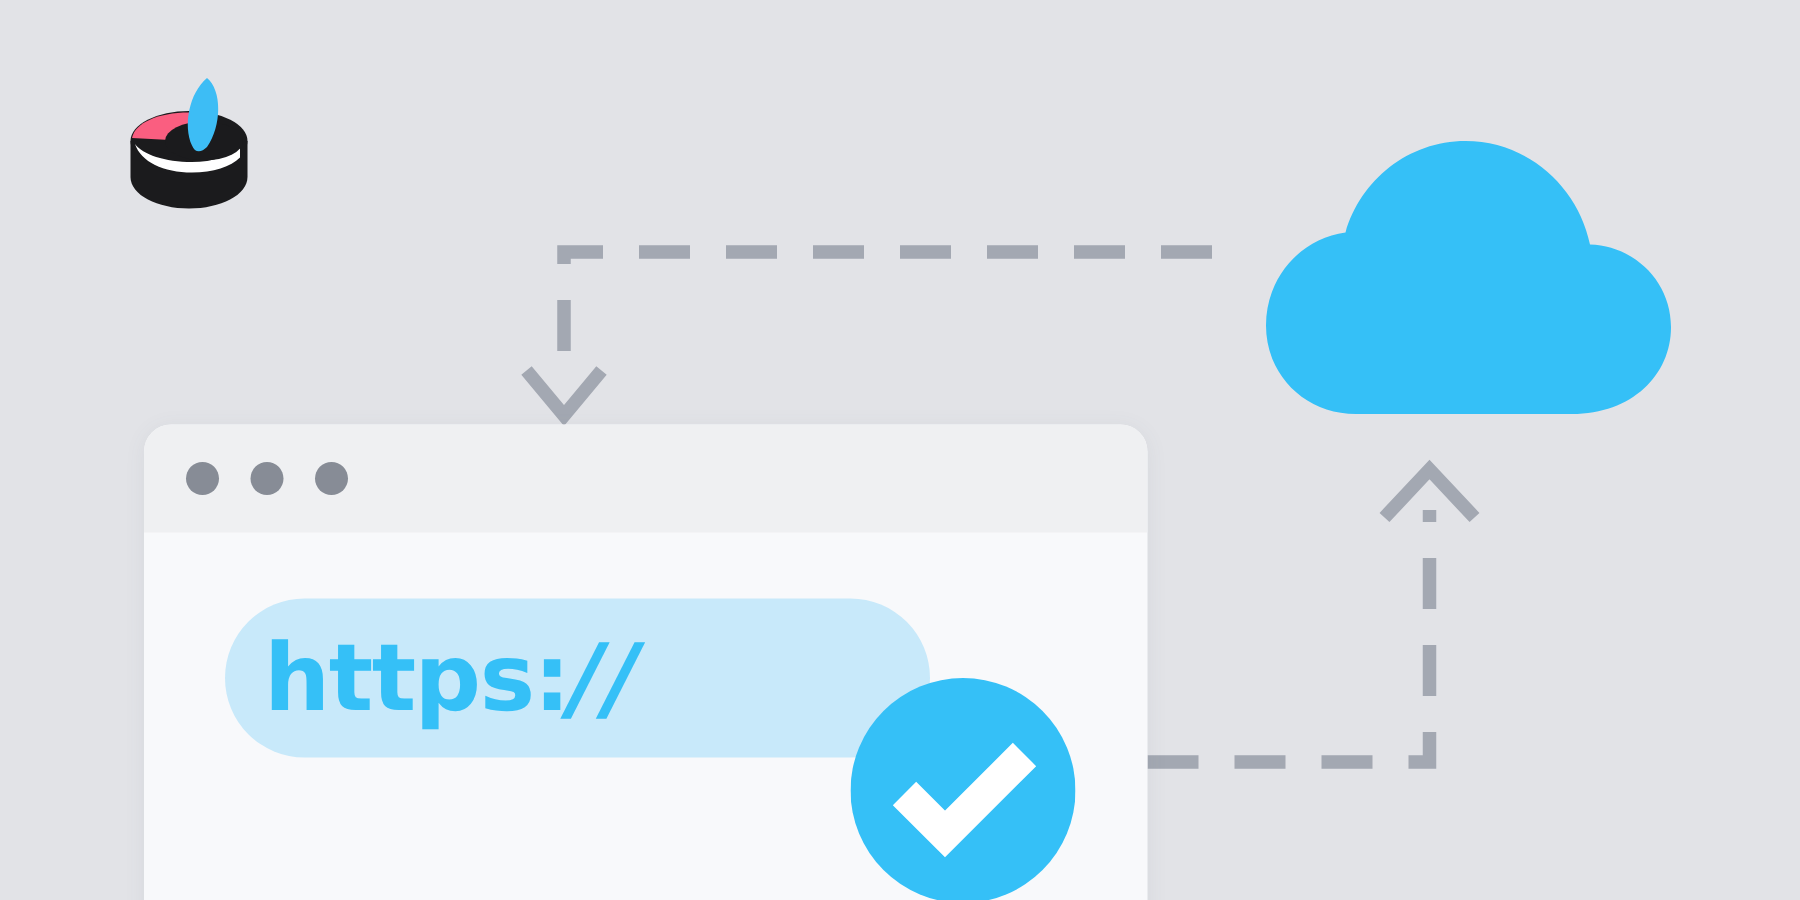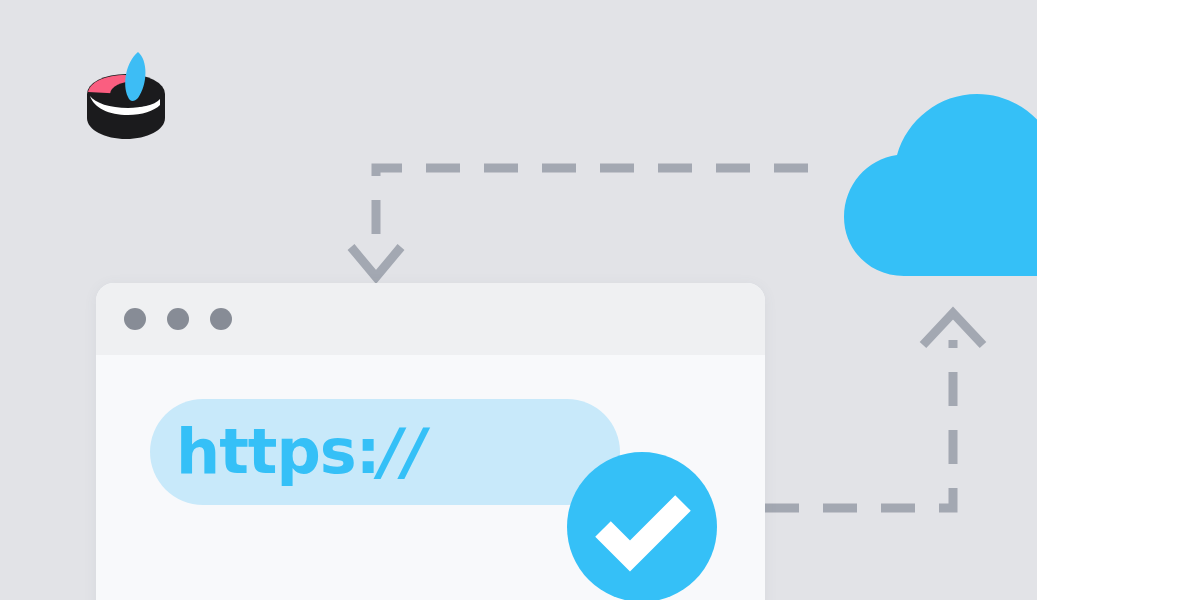--- a/index.html
+++ b/index.html
@@ -7,21 +7,21 @@
     padding: 0;
   }
   body {
     width: 1200px;
     height: 600px;
     overflow: hidden;
     font-family: "Liberation Sans", sans-serif;
   }
   #scene {
     position: relative;
-    width: 1037px;
+    width: 1200px;
     height: 600px;
     background: #E2E3E7;
     overflow: hidden;
   }
 
   
   #brand-logo {
     position: absolute;
     left: 84px;
     top: 44px;

